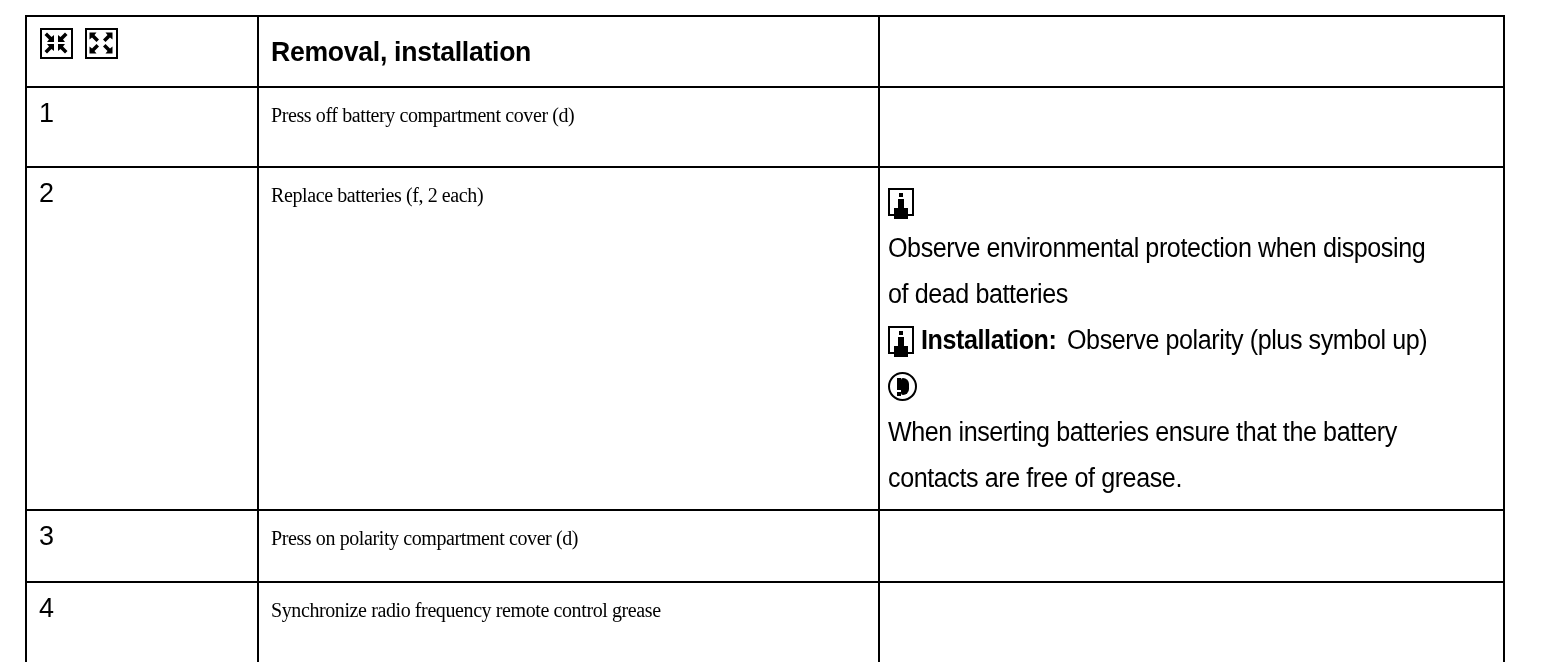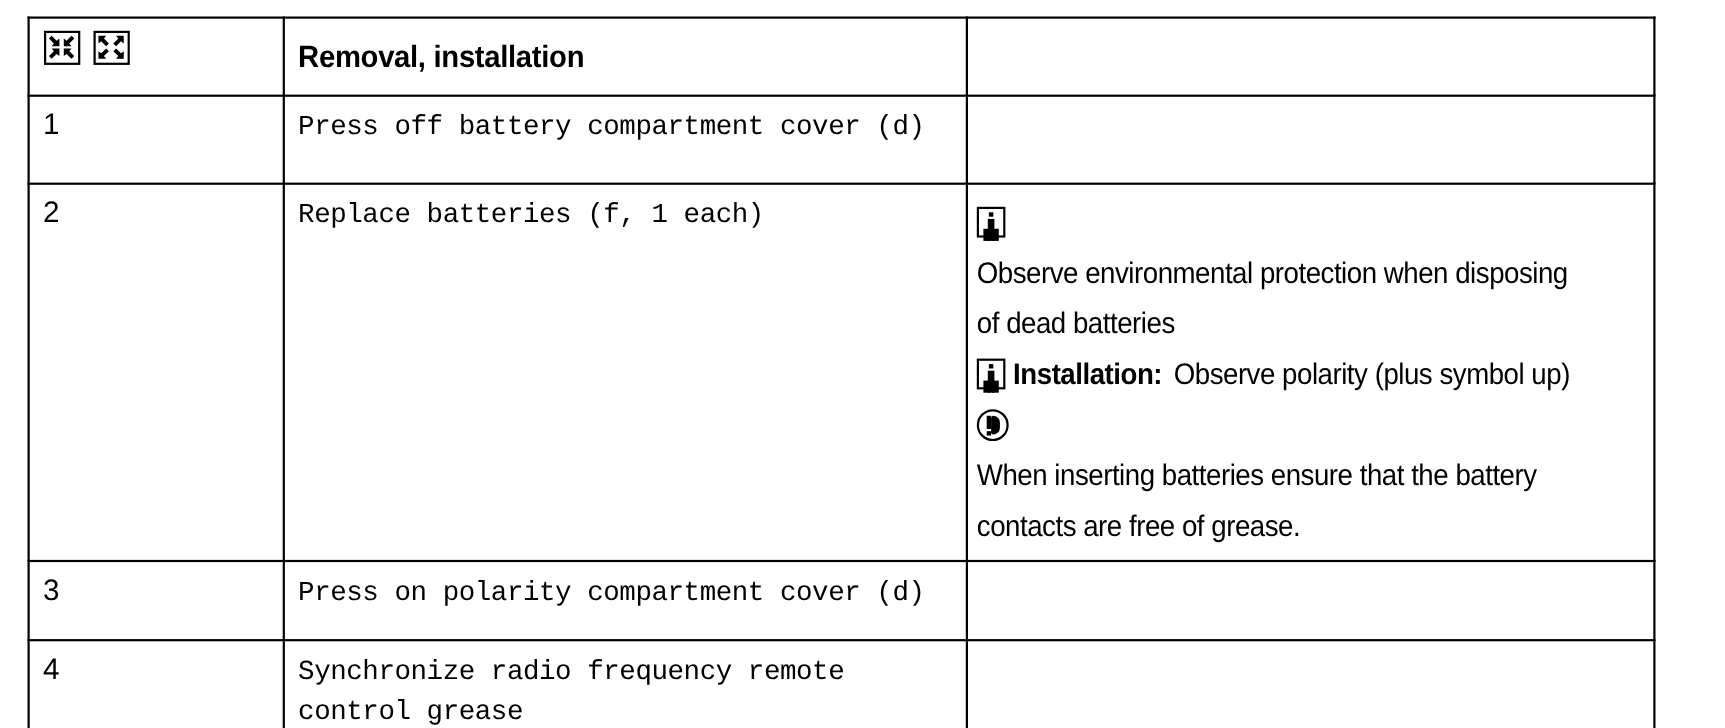--- a/index.html
+++ b/index.html
@@ -51,22 +51,22 @@
   .cell-mid {
     display: flex;
     align-items: center;
     padding: 0 14px 0 12px;
     box-sizing: border-box;
     height: 100%;
   }
 
   
   .txt {
-    font-family: Liberation Mono, monospace;
-    font-size: 25px;
+    font-family: Liberation Serif, serif;
+    font-size: 20px;
     line-height: 37px;
     letter-spacing: -0.4px;
     transform: scaleX(0.93);
     transform-origin: left center;
     white-space: pre-wrap;
   }
   .step-num {
     font-family: "Liberation Sans", sans-serif;
     font-size: 27px;
     line-height: 32px;
@@ -262,21 +262,21 @@
       </tr>
 
       <tr class="row-2">
         <td>
           <div class="cell">
             <span class="step-num">2</span>
           </div>
         </td>
         <td>
           <div class="cell">
-            <span class="txt">Replace batteries (f, 1 each)</span>
+            <span class="txt">Replace batteries (f, 2 each)</span>
           </div>
         </td>
         <td>
           <div class="notes">
 
             <span class="note-line"><span class="ico-info"></span><span class="ntext">Observe environmental protection when disposing of dead batteries</span></span>
 
             <span class="note-line"><span class="ico-info"></span><span class="ntext b">Installation:</span><span class="ntext"> Observe polarity (plus symbol up)</span></span>
 
             <span class="note-line"><span class="ico-caution"><span class="ex"></span><span class="blob"></span></span><span class="ntext">When inserting batteries ensure that the battery contacts are free of grease.</span></span>

